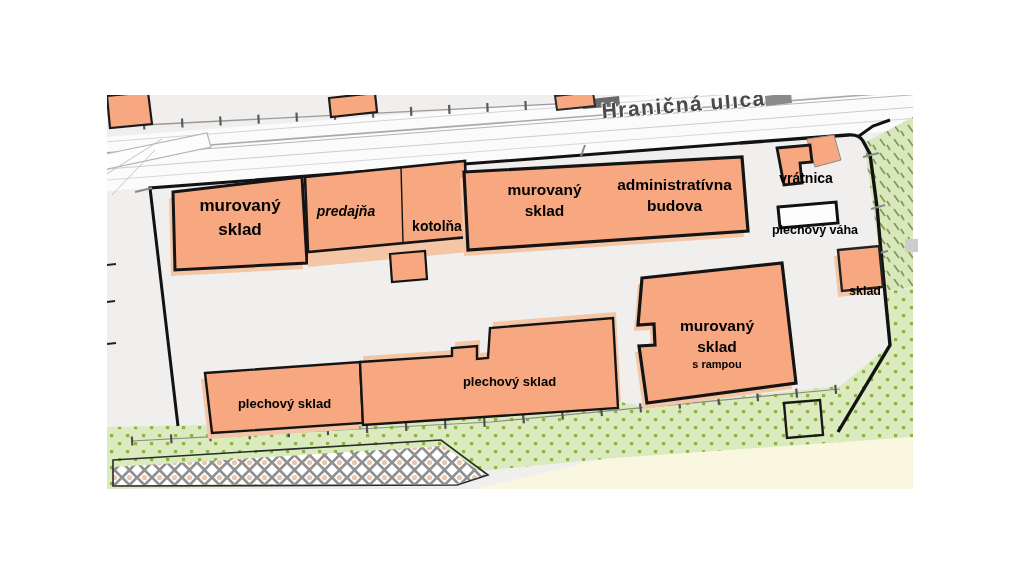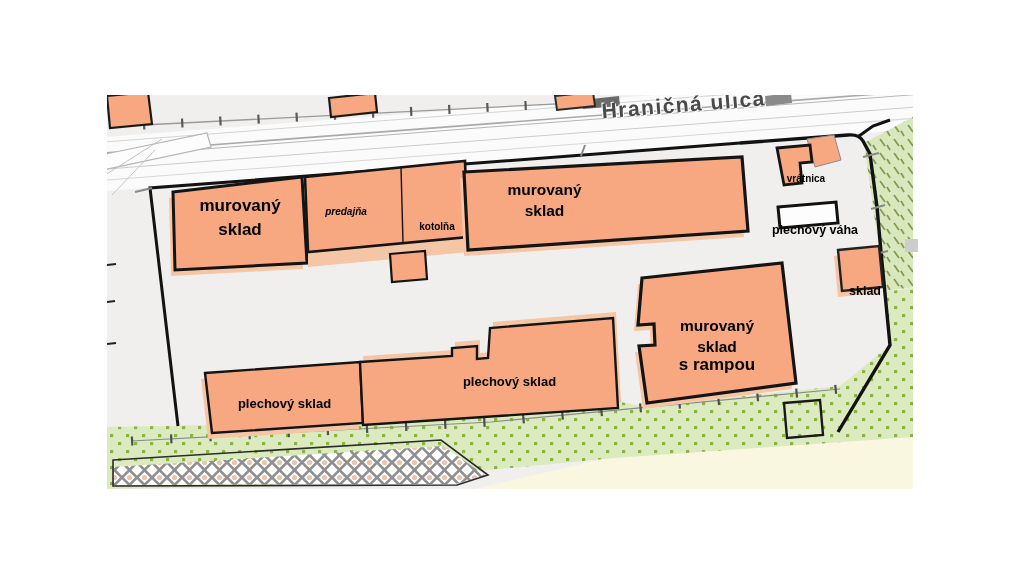--- a/index.html
+++ b/index.html
@@ -4,23 +4,23 @@
 <style>
   html,body{margin:0;padding:0;background:#ffffff;}
   body{width:1028px;height:570px;position:relative;overflow:hidden;
        font-family:"Liberation Sans",sans-serif;}
   .map{position:absolute;left:107px;top:95px;width:806px;height:394px;overflow:hidden;background:#f0efee;}
   .map svg{position:absolute;left:0;top:0;}
   .lbl{position:absolute;text-align:center;color:#000;font-weight:bold;
        white-space:pre-line;pointer-events:none;}
   .lbl-xl{font-size:17px;line-height:24px;}
   .lbl-lg{font-size:15.5px;line-height:21px;}
-  .lbl-md{font-size:10px;line-height:15px;}
+  .lbl-md{font-size:14px;line-height:15px;}
   .lbl-sm{font-size:12.5px;line-height:14px;}
-  .sub{font-size:17px;line-height:15px;display:block;}
+  .sub{font-size:11px;line-height:15px;display:block;}
   .street-name{position:absolute;left:472px;top:6px;width:210px;font-weight:bold;
        font-size:21px;letter-spacing:1.5px;color:#4a4a4a;text-align:center;
        transform:rotate(-4.5deg);transform-origin:left center;
        text-shadow:1px 1px 0 #fdfdfd,-1px -1px 0 #f4f4f4;}
   .edge-tab{position:absolute;left:905px;top:239px;width:13px;height:13px;background:#cdcdcd;}
 </style>
 </head>
 <body>
 
 <div class="map">
@@ -129,20 +129,22 @@
   </svg>
 
   <div class="street-name">Hraničná ulica</div>
 
   <div class="lbl lbl-xl" style="left:63px;top:99px;width:140px;">murovaný
 sklad</div>
   <div class="lbl lbl-md" style="left:198px;top:109px;width:82px;font-style:italic;">predajňa</div>
   <div class="lbl lbl-md" style="left:290px;top:99px;width:80px;margin-top:25px;">kotolňa</div>
   <div class="lbl lbl-lg" style="left:375px;top:84px;width:125px;">murovaný
 sklad</div>
+  <div class="lbl lbl-lg" style="left:490px;top:79px;width:155px;">administratívna
+budova</div>
   <div class="lbl lbl-md" style="left:655px;top:76px;width:88px;">vrátnica</div>
   <div class="lbl lbl-sm" style="left:658px;top:128px;width:100px;">plechový váha</div>
   <div class="lbl lbl-sm" style="left:733px;top:189px;width:50px;">sklad</div>
   <div class="lbl lbl-lg" style="left:545px;top:199px;width:130px;">
     <span style="white-space:pre-line;">murovaný
 sklad</span>
     <span class="sub">s rampou</span>
   </div>
   <div class="lbl lbl-sm" style="left:105px;top:302px;width:145px;font-size:13px;">plechový sklad</div>
   <div class="lbl lbl-sm" style="left:330px;top:280px;width:145px;font-size:13px;">plechový sklad</div>

